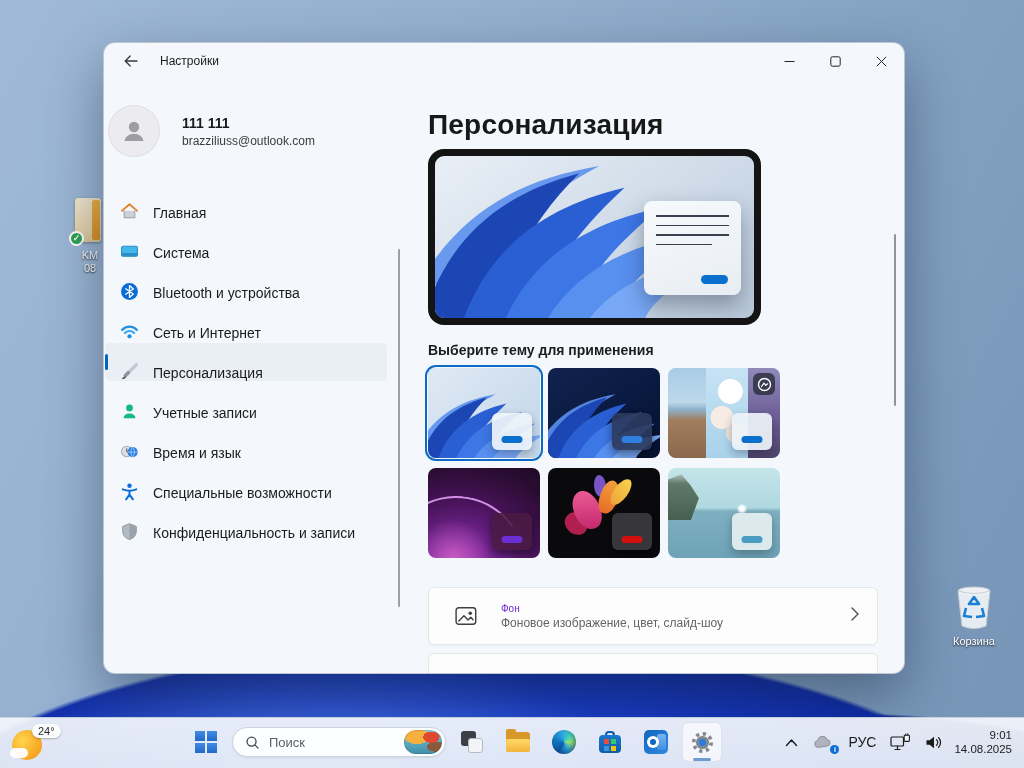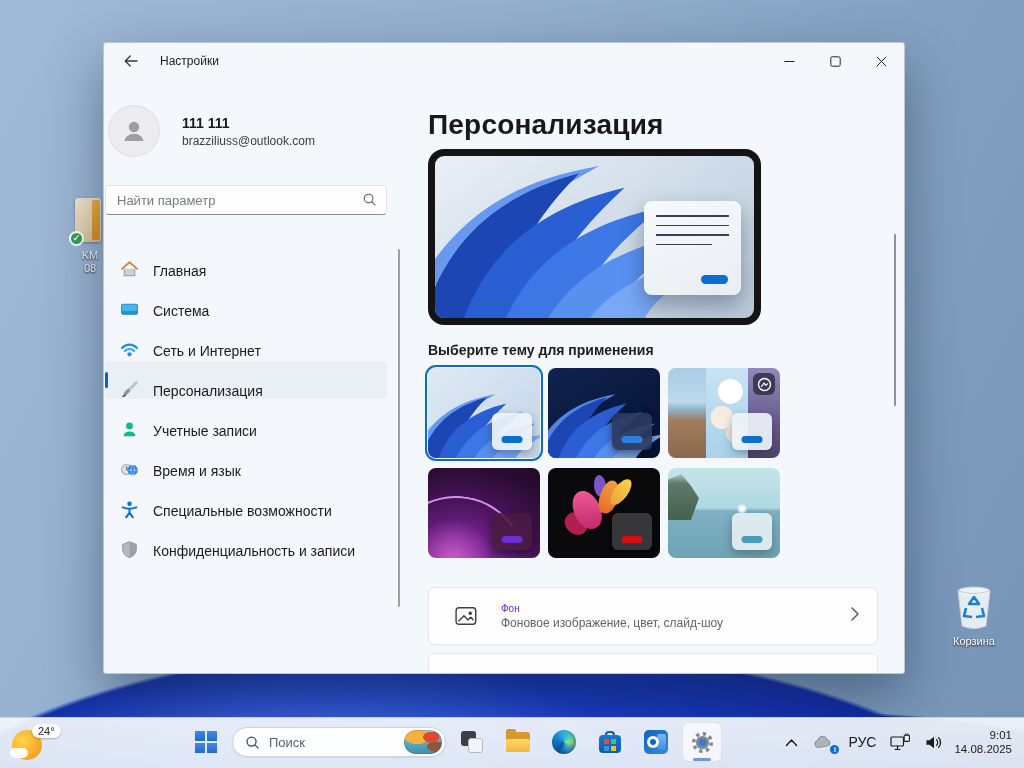--- a/index.html
+++ b/index.html
@@ -21,21 +21,21 @@
   .file-icon-box { position:relative; width:38px; height:48px; }
   .file-body { position:absolute; left:4px; top:0; width:26px; height:44px; border-radius:3px;
     background:linear-gradient(180deg,#f2e7ce 0%,#e7d4ab 70%,#dcc693 100%); box-shadow:0 1px 3px rgba(0,0,0,.35); }
   .file-stripe { position:absolute; right:1px; top:2px; width:8px; height:40px; border-radius:2px; background:linear-gradient(180deg,#f0b23e,#dd8f1f); }
   .file-badge { position:absolute; left:-2px; bottom:0; width:15px; height:15px; border-radius:50%;
     background:#2ea34f; border:2px solid #fff; color:#fff; font-size:9px; line-height:11px; text-align:center; font-weight:bold; }
   .bin-box { width:48px; height:50px; }
 
   
   .win { position:absolute; z-index:5; left:103px; top:42px; width:802px; height:632px;
-    background:#f4f7fc; border-radius:3px; border:1px solid rgba(90,105,125,.35);
+    background:#f4f7fc; border-radius:12px; border:1px solid rgba(90,105,125,.35);
     box-shadow:0 22px 55px rgba(25,40,65,.45); overflow:hidden; }
   .titlebar { height:36px; display:flex; align-items:center; }
   .back-btn { width:34px; height:26px; margin-left:10px; display:flex; align-items:center; justify-content:center; border-radius:4px; cursor:pointer; }
   .tb-title { font-size:12px; color:#1b1b1b; margin-left:12px; }
   .tb-controls { margin-left:auto; display:flex; height:100%; }
   .tb-ctl { width:46px; height:100%; display:flex; align-items:center; justify-content:center; cursor:pointer; }
 
   .win-body { display:flex; height:596px; }
 
   
@@ -270,48 +270,48 @@
               <circle cx="15" cy="11" r="5.2" fill="#9d9da4"></circle>
               <path d="M5.5,25 a9.5,7.2 0 0 1 19,0 z" fill="#9d9da4"></path>
             </svg>
           </div>
           <div class="user-meta">
             <div class="user-name">111 111</div>
             <div class="user-email">brazziliuss@outlook.com</div>
           </div>
         </div>
 
-        <div class="search-wrap">
-          <input class="search-input" placeholder="Найти параметр" style="">
-          <span class="search-glyph">
-            <svg width="15" height="15" viewBox="0 0 16 16">
-                <circle cx="7" cy="7" r="4.6" fill="none" stroke="#5f6368" stroke-width="1.2"></circle>
-                <path d="M10.6,10.6 L14,14" stroke="#5f6368" stroke-width="1.2" stroke-linecap="round"></path>
-              </svg>
-          </span>
-        </div>
 
         <nav class="nav">
           <div class="nav-item">
             <span class="nav-ico">
               <svg width="19" height="19" viewBox="0 0 18 18">
                   <path d="M4,8.2 V15 H14 V8.2" fill="#ccd1d8" stroke="#9aa0a8" stroke-width="1"></path>
                   <path d="M1.8,8.4 L9,2.2 L16.2,8.4" fill="none" stroke="#e0832c" stroke-width="1.8" stroke-linecap="round" stroke-linejoin="round"></path>
                 </svg>
             </span>
             <span class="nav-label">Главная</span>
           </div>
           <div class="nav-item">
             <span class="nav-ico">
               <svg width="19" height="19" viewBox="0 0 18 18">
                   <rect x="1.5" y="4" width="15" height="9.5" rx="1.5" fill="#41b8e8" stroke="#2a8fc4" stroke-width="1"></rect>
                   <rect x="1.5" y="10.5" width="15" height="3" rx="1" fill="#2a8fc4"></rect>
                 </svg>
             </span>
             <span class="nav-label">Система</span>
+          </div>
+          <div class="nav-item">
+            <span class="nav-ico">
+              <svg width="19" height="19" viewBox="0 0 18 18">
+                  <circle cx="9" cy="9" r="8" fill="#0a6cd6"></circle>
+                  <path d="M9,3.4 V14.6 M9,3.4 L12.6,6.6 L5.4,11.6 M9,14.6 L12.6,11.4 L5.4,6.4" fill="none" stroke="#fff" stroke-width="1.2" stroke-linecap="round" stroke-linejoin="round"></path>
+                </svg>
+            </span>
+            <span class="nav-label">Bluetooth и устройства</span>
           </div>
           <div class="nav-item">
             <span class="nav-ico">
               <svg width="19" height="19" viewBox="0 0 18 18">
                   <path d="M2,7.5 a9.5,9.5 0 0 1 14,0" fill="none" stroke="#1e8fe0" stroke-width="2" stroke-linecap="round"></path>
                   <path d="M4.6,10.4 a6,6 0 0 1 8.8,0" fill="none" stroke="#39a8f0" stroke-width="2" stroke-linecap="round"></path>
                   <circle cx="9" cy="13.6" r="2" fill="#1e8fe0"></circle>
                 </svg>
             </span>
             <span class="nav-label">Сеть и Интернет</span>

